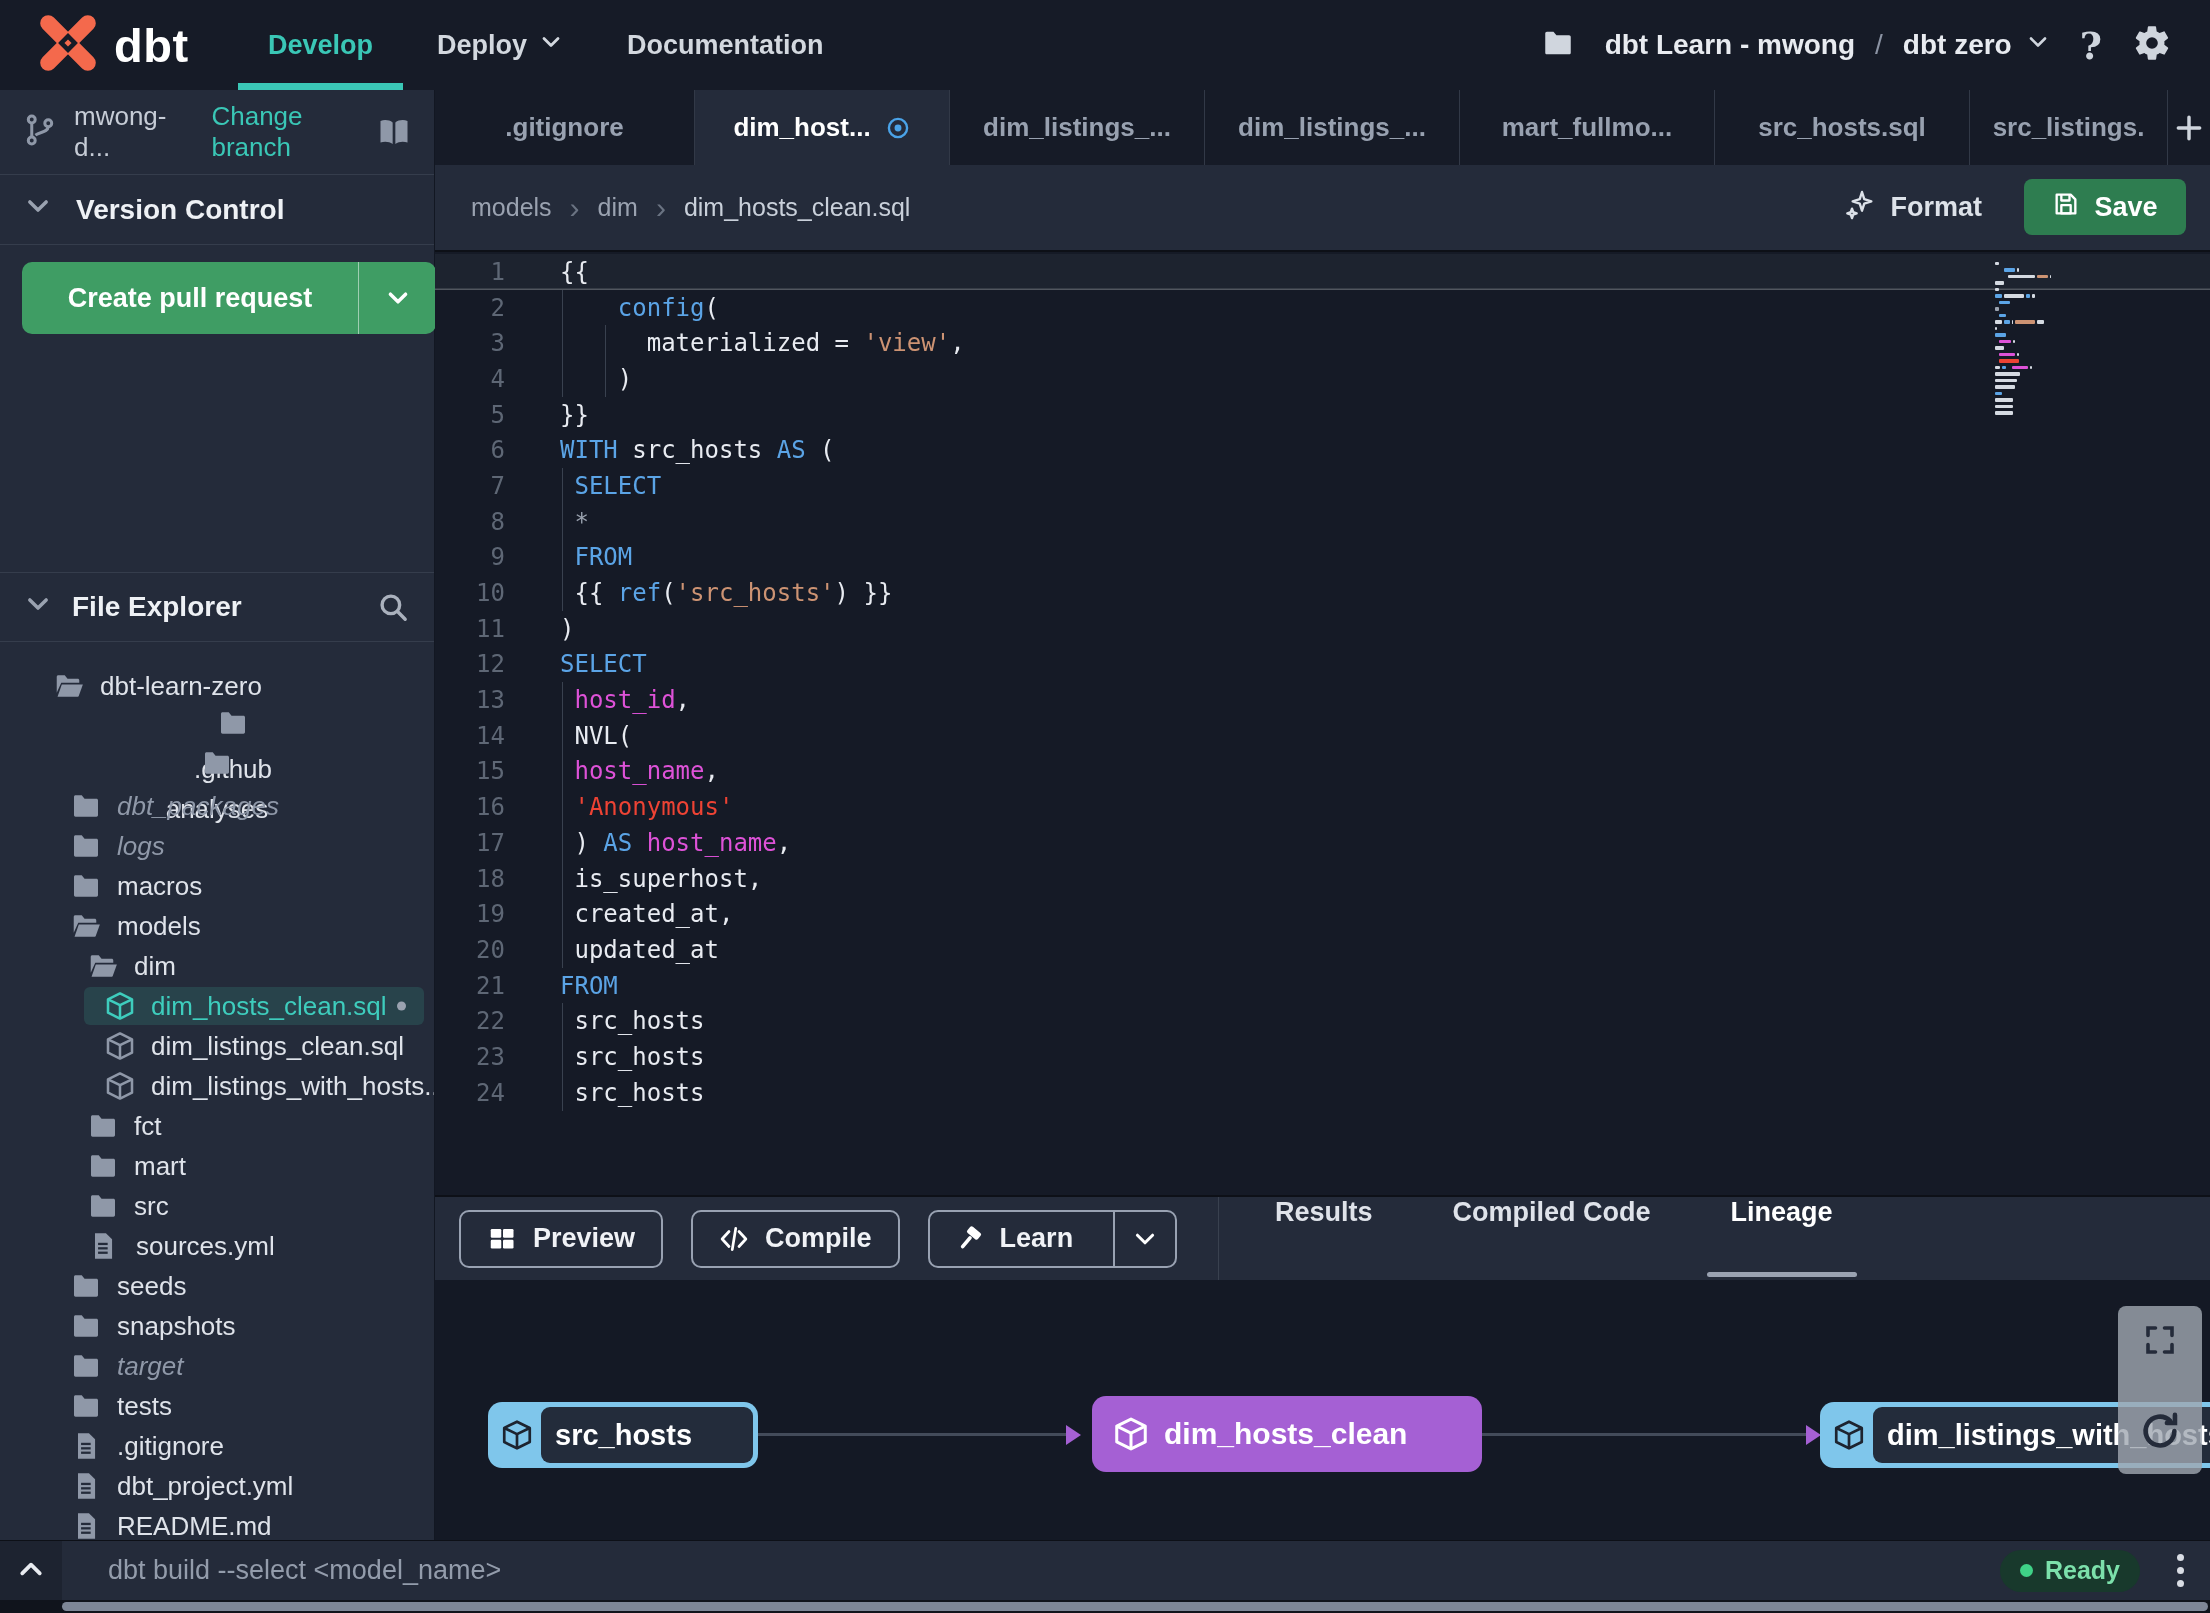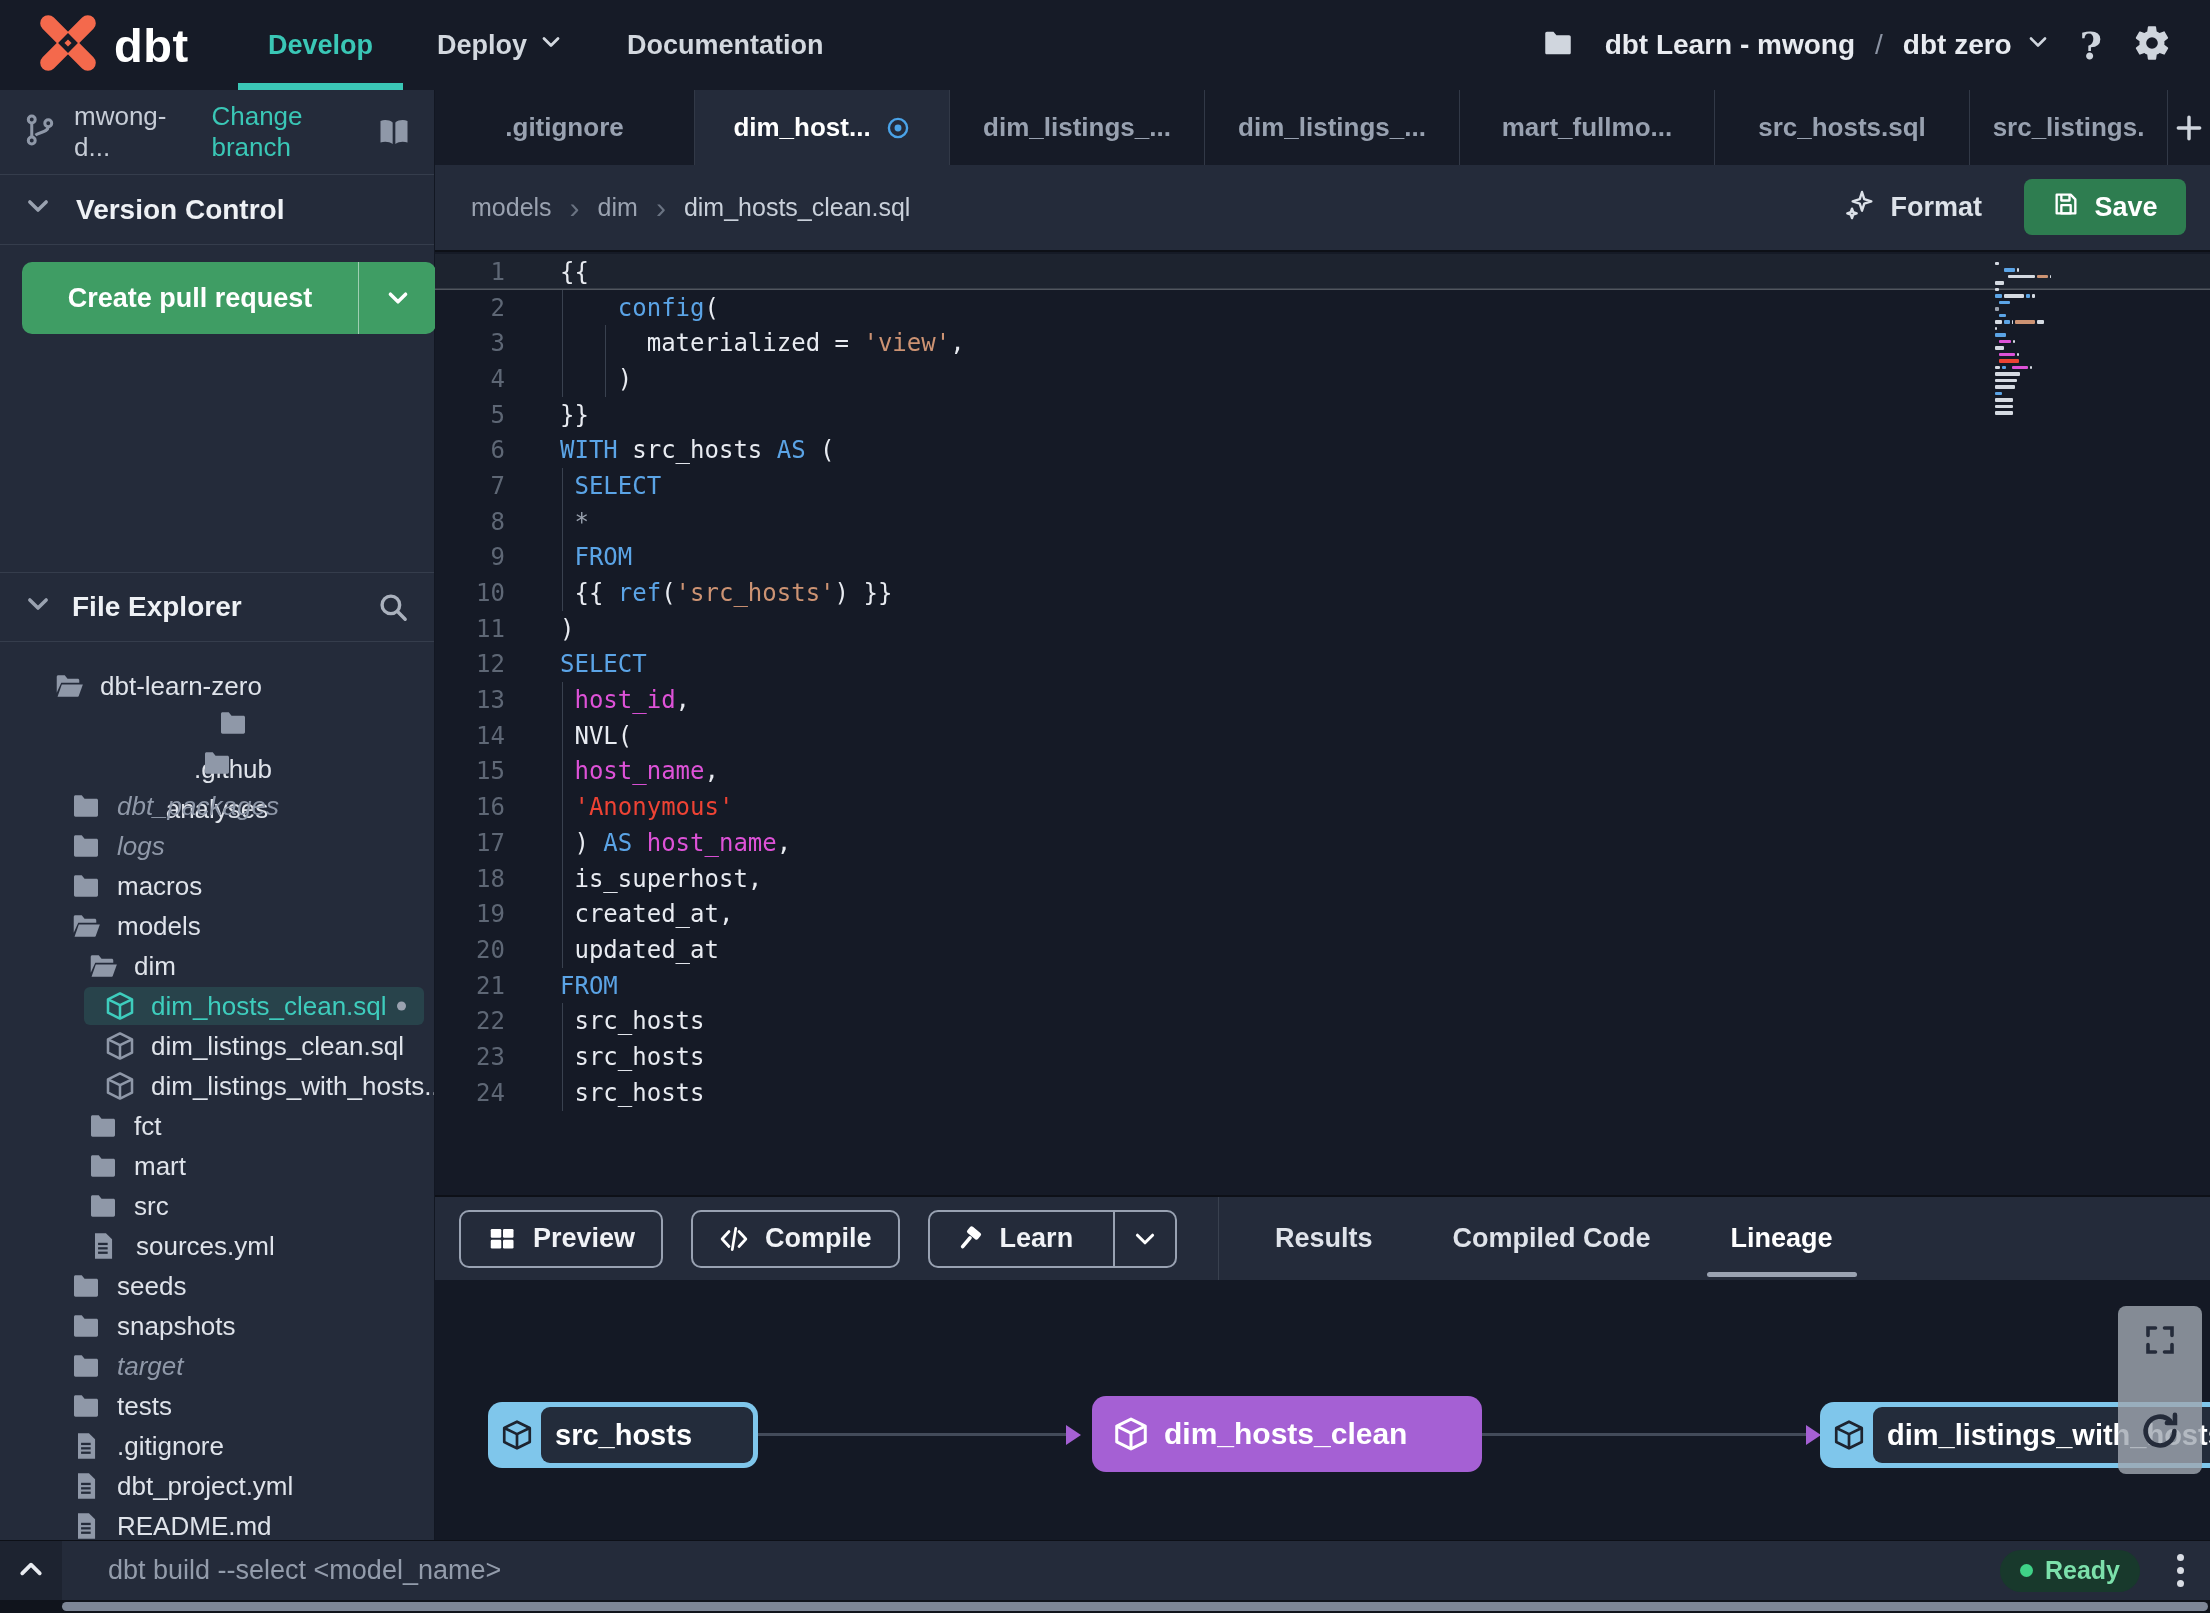--- a/index.html
+++ b/index.html
@@ -69,21 +69,21 @@
 
   
   #panelrow{position:absolute;left:435px;top:1195px;width:1775px;height:85px;background:#242b3a;border-top:2px solid #0d1017}
   #pbuttons{position:absolute;left:24px;top:0;height:100%;display:flex;gap:28px;align-items:center}
   .pbtn{display:flex;align-items:center;gap:16px;height:58px;border:2px solid #99a2b2;border-radius:10px;padding:0 26px;font-size:27px;font-weight:600;color:#f0f2f6;cursor:pointer}
   .pbtn.split{padding:0}
   .pbtn.split .bmain{display:flex;align-items:center;gap:16px;padding:0 24px;height:100%}
   .pbtn.split .bchev{display:flex;align-items:center;justify-content:center;width:62px;height:100%;border-left:2px solid #99a2b2}
   #pdivider{position:absolute;left:783px;top:0;bottom:0;width:1px;background:#39414f}
   #ptabs{position:absolute;left:812px;top:0;height:100%;display:flex;align-items:center;gap:24px}
-  .ptab{position:relative;height:100%;display:flex;align-items:center;padding:0 28px;font-size:27px;font-weight:600;color:#dfe3ea;cursor:pointer}
+  .ptab{position:relative;height:100%;display:flex;align-items:flex-start;padding:0 28px;font-size:27px;font-weight:600;color:#dfe3ea;cursor:pointer}
   .ptab.active{color:#fff;font-weight:700}
   .ptab.active::after{content:"";position:absolute;left:4px;right:4px;bottom:3px;height:5px;background:#9aa2b1;border-radius:3px}
 
   
   #lineage{position:absolute;left:435px;top:1280px;width:1775px;height:260px;background:#141925;overflow:hidden}
   .node{position:absolute;display:flex;align-items:center;cursor:pointer}
   #node1{left:53px;top:122px;width:270px;height:66px}
   #node2{left:657px;top:116px;width:390px;height:76px}
   #node3{left:1385px;top:122px;width:470px;height:66px}
   .src{background:#7fc6eb;border-radius:14px;padding:5px}

